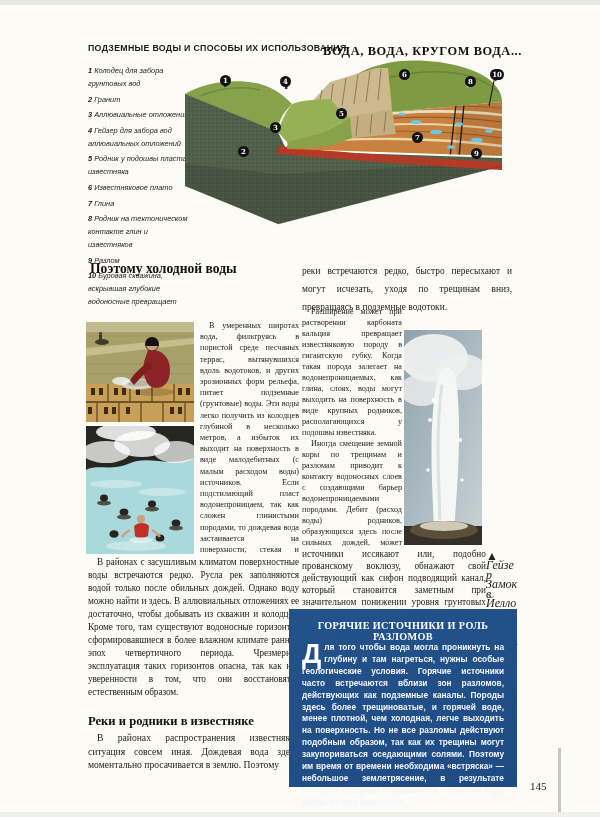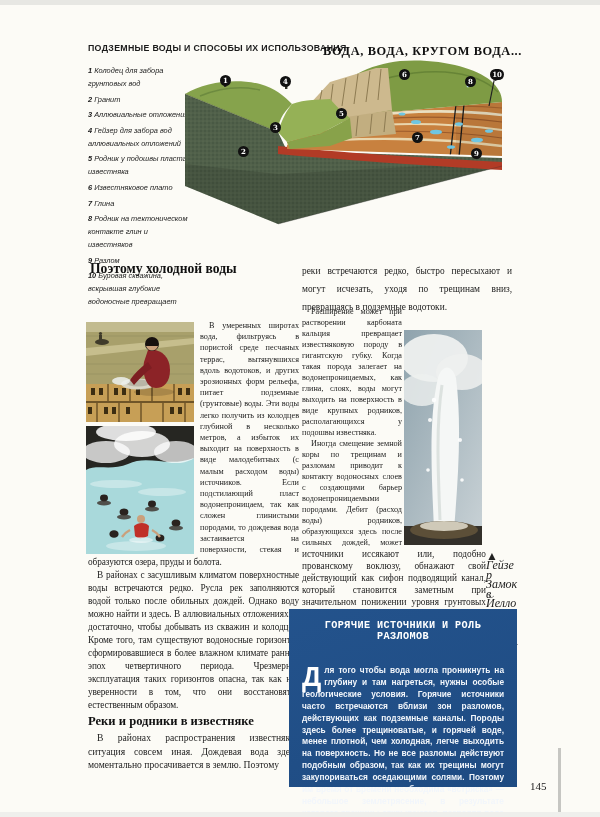--- a/index.html
+++ b/index.html
@@ -31,22 +31,22 @@
   .c4{left:302px;top:548px;width:184px;font-size:9.3px;line-height:12px;}
   .ind{text-indent:9px;}
   .photo{overflow:hidden;}
   .photo-syria{left:86px;top:322px;width:108px;height:100px;}
   .photo-lagoon{left:86px;top:426px;width:108px;height:128px;}
   .photo-geyser{left:404px;top:330px;width:78px;height:215px;}
   .caption{left:486px;top:552px;width:33px;font-size:12px;line-height:9.4px;font-style:italic;
     color:#222;overflow-wrap:break-word;}
   .infobox{left:289px;top:609px;width:228px;height:178px;background:linear-gradient(160deg,#27589397 ,#00000000),#1e4b82;
     box-sizing:border-box;padding:11px 13px 0 13px;}
-  .infobox .bt{font-family:Liberation Mono, monospace;font-size:10.2px;font-weight:bold;
-    letter-spacing:.4px;color:#ffffff;text-align:center;margin-bottom:23px;}
+  .infobox .bt{font-family:Liberation Serif, serif;font-size:10.2px;font-weight:bold;
+    letter-spacing:.4px;color:#ffffff;text-align:center;margin-bottom:0;}
   .infobox .bb{font-family:"Liberation Sans",sans-serif;font-size:8.3px;line-height:11.9px;
     color:#f2f6fb;text-align:justify;font-weight:bold;}
   .dropcap{float:left;font-size:27px;line-height:22px;padding:1px 3px 0 0;font-weight:bold;color:#fff;
     font-family:"Liberation Sans",sans-serif;}
   .pagenum{left:530px;top:780px;font-size:11px;color:#222;}
   .gutter-bar{left:558px;top:748px;width:3px;height:69px;background:#c6c6c2;}
 </style>
 </head>
 <body>
 
@@ -239,21 +239,20 @@
       </g>
       <path d="M48,100 C52,96 60,96 63,100 L62,110 C56,113 52,113 49,110 Z" fill="#c03028"></path>
       <circle cx="55" cy="93" r="4" fill="#caa07c"></circle>
       <path d="M44,104 C40,106 38,108 36,111 M66,104 C70,106 72,108 74,111" stroke="#caa07c" stroke-width="2.4" fill="none"></path>
       <ellipse cx="55" cy="114" rx="12" ry="3" fill="#ffffff" opacity=".5"></ellipse>
     </svg>
   </div>
 
   <div class="abs just midcol ind">В умеренных широтах вода, фильтруясь в пористой среде песчаных террас, вытянувшихся вдоль водотоков, и других эрозионных форм рельефа, питает подземные (грунтовые) воды. Эти воды легко получить из колодцев глубиной в несколько метров, а избыток их выходит на поверхность в виде малодебитных (с малым расходом воды) источников. Если подстилающий пласт водонепроницаем, так как сложен глинистыми породами, то дождевая вода застаивается на поверхности, стекая и испаряясь очень медленно. Когда такие породы залегают на поверхности, в понижениях</div>
   <div class="abs widecol">
-    <div class="just">образуются озера, пруды и болота.</div>
     <div class="just ind">В районах с засушливым климатом поверхностные воды встречаются редко. Русла рек заполняются водой только после обильных дождей. Однако воду можно найти и здесь. В аллювиальных отложениях ее достаточно, чтобы добывать из скважин и колодцев. Кроме того, там существуют водоносные горизонты, сформировавшиеся в более влажном климате ранних эпох четвертичного периода. Чрезмерная эксплуатация таких горизонтов опасна, так как нет уверенности в том, что они восстановятся естественным образом.</div>
   </div>
 
   <div class="abs title2">Реки и родники в известняке</div>
   <div class="abs just p3 ind">В районах распространения известняков ситуация совсем иная. Дождевая вода здесь моментально просачивается в землю. Поэтому</div>
 
   <div class="abs just c1">реки встречаются редко, быстро пересыхают и могут исчезать, уходя по трещинам вниз, превращаясь в подземные водотоки.</div>
   <div class="abs c23">
     <div class="just ind">Расширение может при растворении карбоната кальция превращает известняковую породу в гигантскую губку. Когда такая порода залегает на водонепроницаемых, как глина, слоях, воды могут выходить на поверхность в виде крупных родников, располагающихся у подошвы известняка.</div>
     <div class="just ind">Иногда смещение земной коры по трещинам и разломам приводит к контакту водоносных слоев с создающими барьер водонепроницаемыми породами. Дебит (расход воды) родников, образующихся здесь после сильных дождей, может превысить несколько кубических метров в секунду. В засушливое время такие</div>

